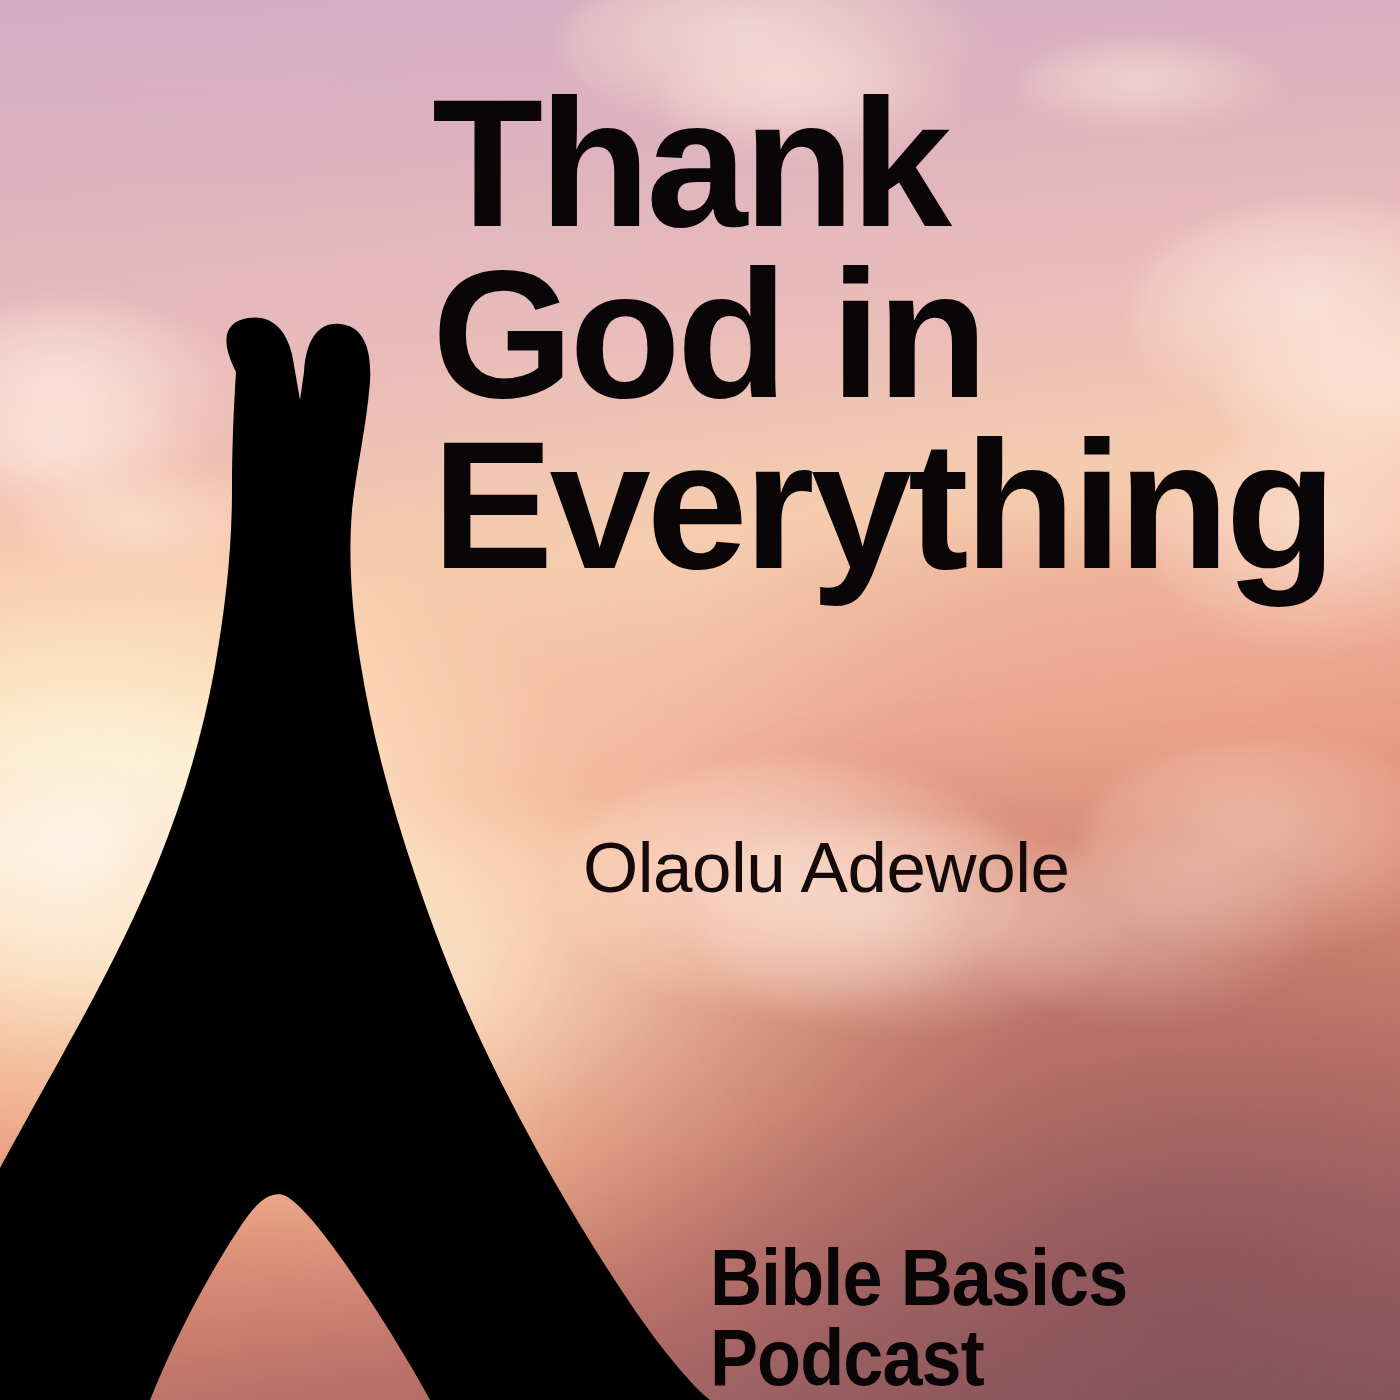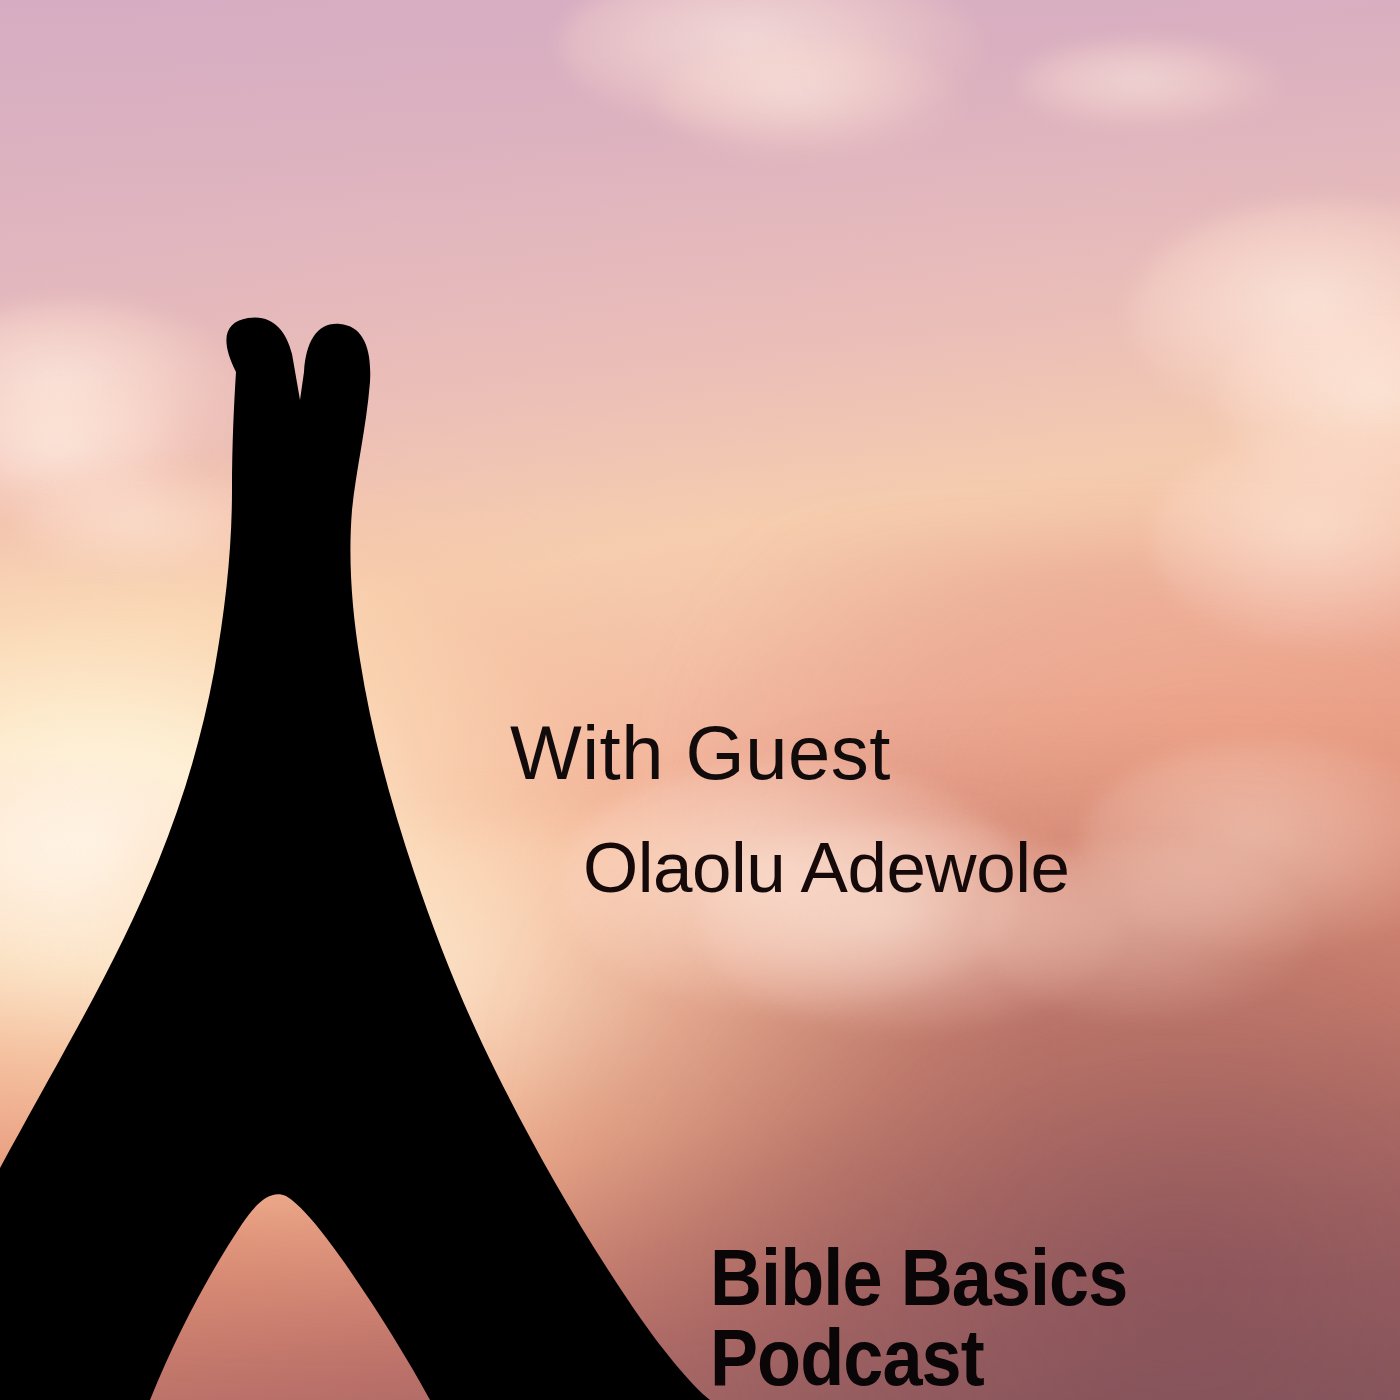--- a/index.html
+++ b/index.html
@@ -226,20 +226,22 @@
       L 0 1400
       L 0 1168
       C 26 1120, 52 1074, 76 1030
       C 108 972, 136 916, 158 862
       C 184 798, 202 736, 214 672
       C 226 606, 232 546, 232 490
       C 232 444, 234 404, 236 372
       Z"></path>
   </svg>
 
-
-  <div class="with-guest">With Guest</div>
+  <div class="title">Thank
+God in
+Everything</div>
+
 
   <div class="guest-name">Olaolu Adewole</div>
 
   <div class="brand">Bible Basics Podcast</div>
 
 </div>
 
 </body></html>

